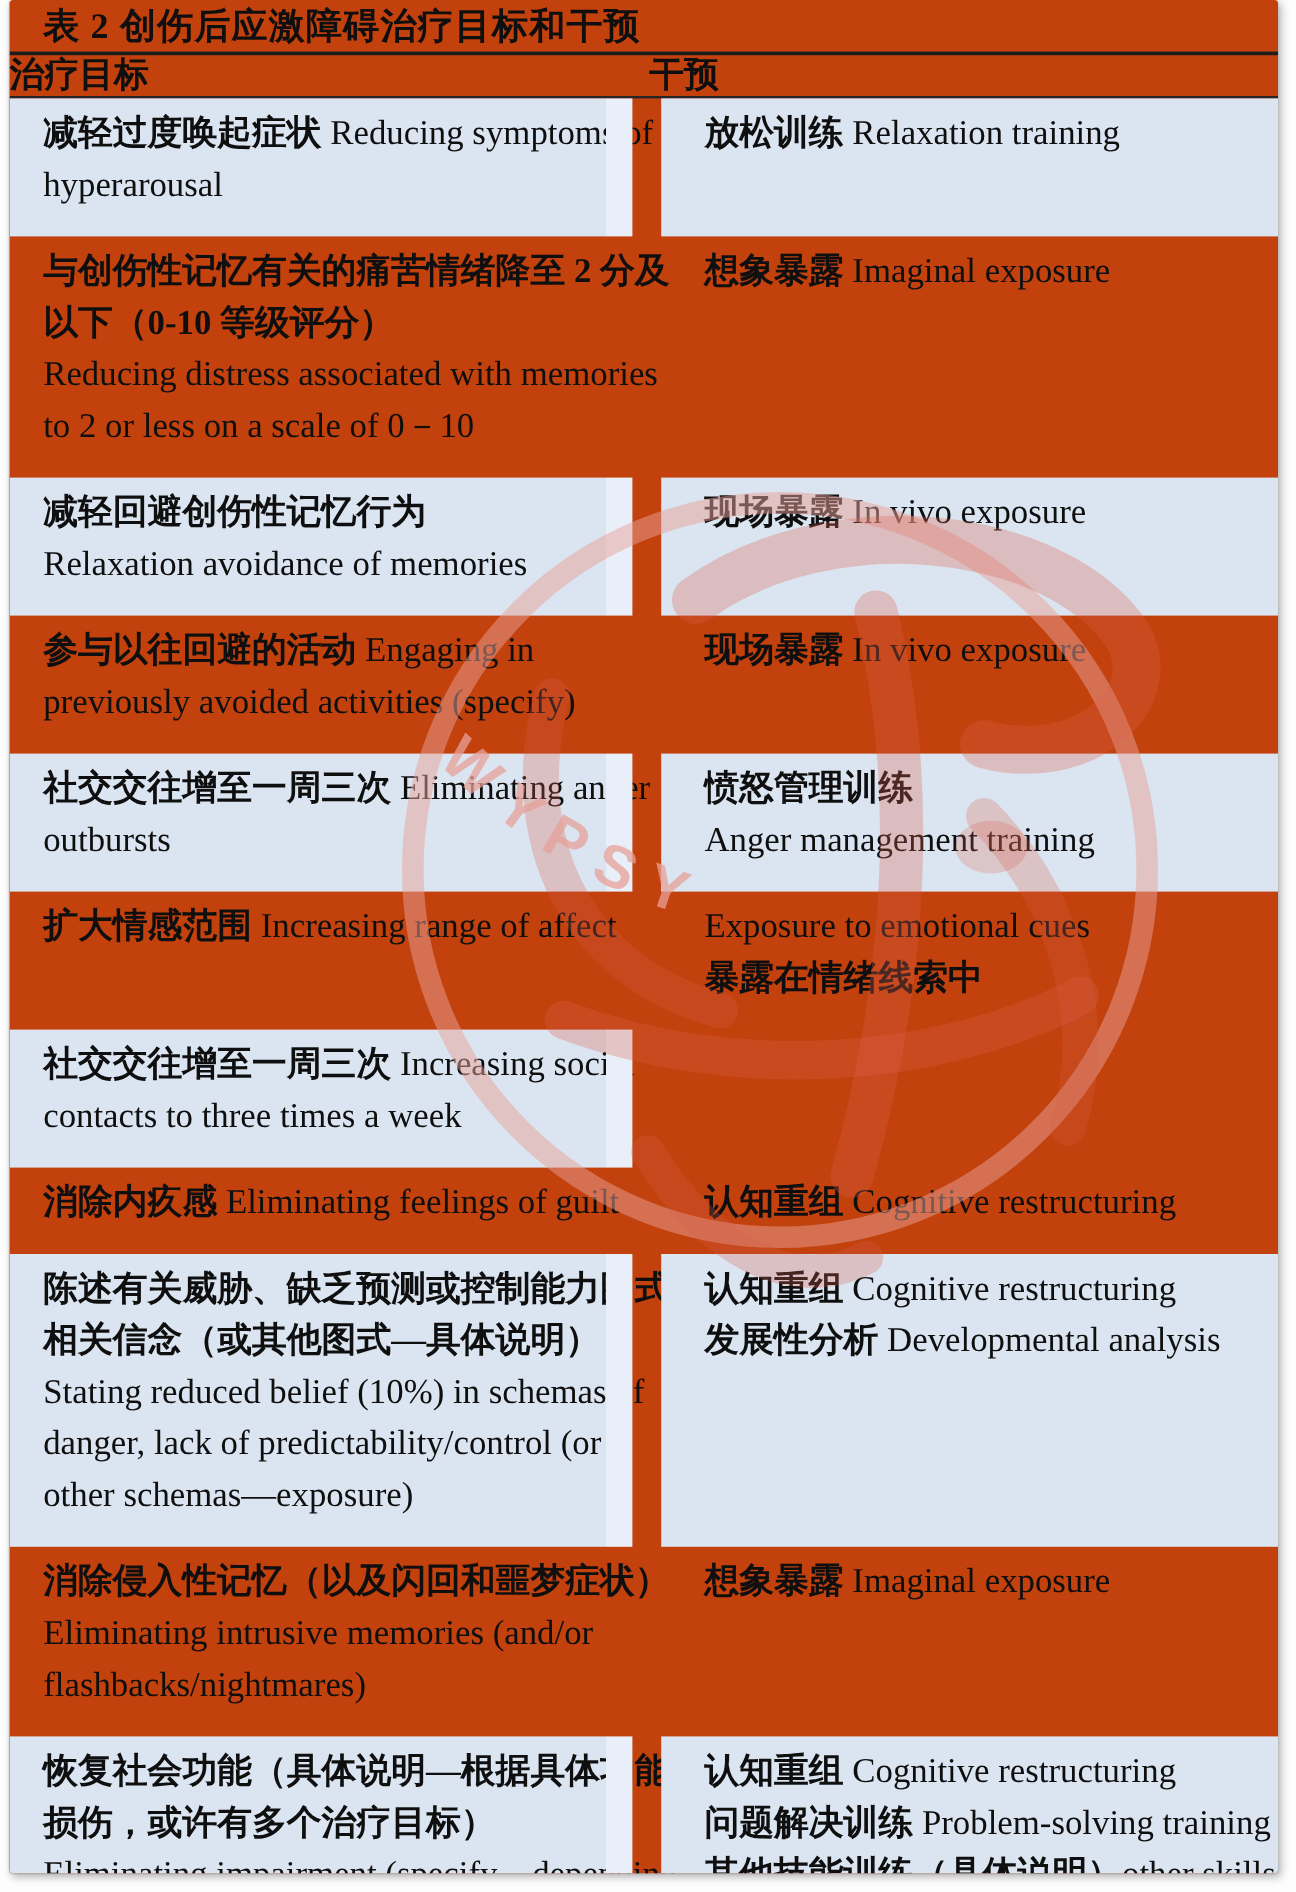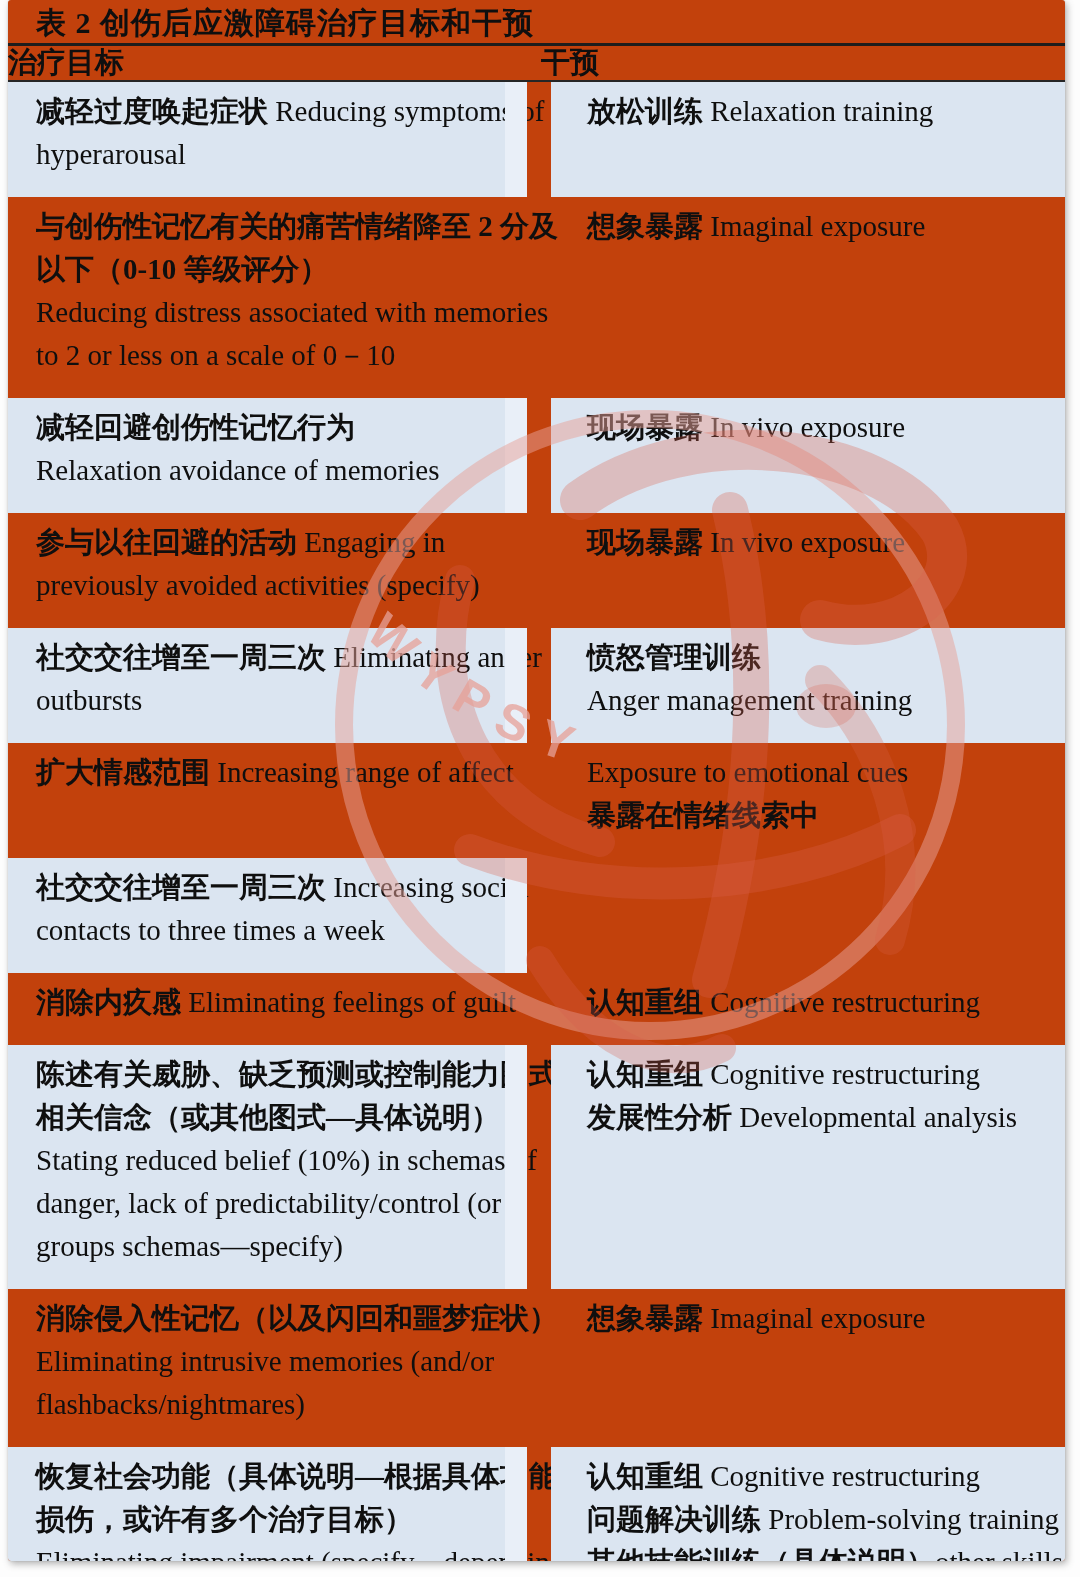--- a/index.html
+++ b/index.html
@@ -124,21 +124,21 @@
         <div class="cell int">
           <div class="line"><span class="b">认知重组 </span><span>Cognitive restructuring</span></div>
         </div>
       </div>
       <div class="row alt">
         <div class="cell goal">
           <div class="line"><span class="b">陈述有关威胁、缺乏预测或控制能力图式</span></div>
           <div class="line"><span class="b">相关信念（或其他图式—具体说明）</span></div>
           <div class="line"><span>Stating reduced belief (10%) in schemas of</span></div>
           <div class="line"><span>danger, lack of predictability/control (or</span></div>
-          <div class="line"><span>groups schemas—specify)</span></div>
+          <div class="line"><span>other schemas—exposure)</span></div>
         </div>
         <div class="divider"></div>
         <div class="cell int">
           <div class="line"><span class="b">认知重组 </span><span>Cognitive restructuring</span></div>
           <div class="line"><span class="b">发展性分析 </span><span>Developmental analysis</span></div>
         </div>
       </div>
       <div class="row">
         <div class="cell goal">
           <div class="line"><span class="b">消除侵入性记忆（以及闪回和噩梦症状）</span></div>

